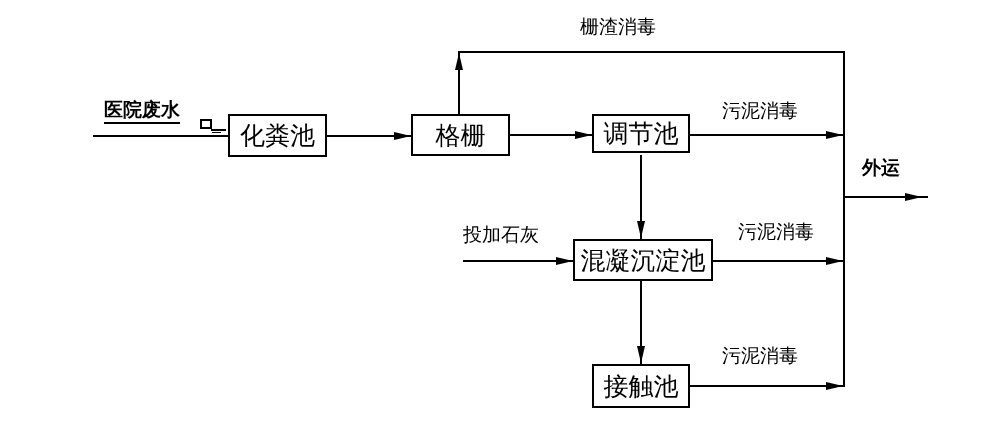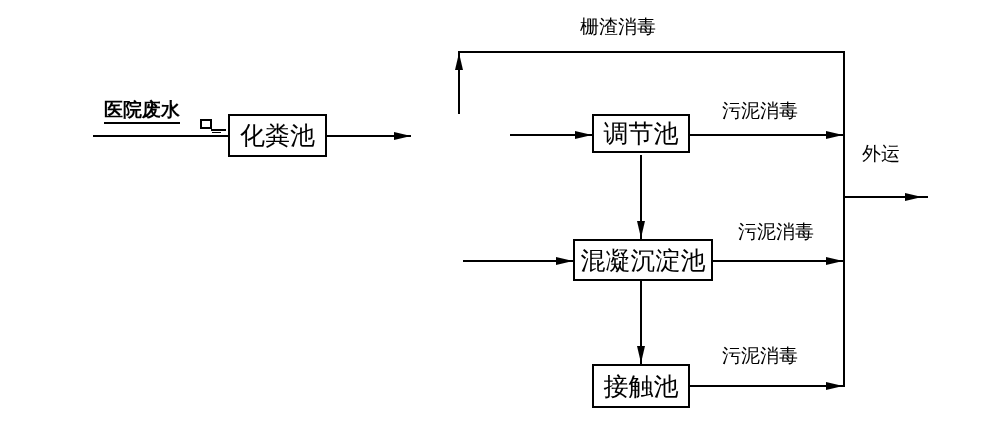--- a/index.html
+++ b/index.html
@@ -54,20 +54,23 @@
   <span class="lbl underlined" style="left:104px; top:100px;">医院废水</span>
   <div class="hl" style="left:93px; top:135px; width:135px;"></div>
 
   <div class="mini-rect" style="left:200px; top:119px; width:12px; height:10px;"></div>
   <div class="hl" style="left:211px; top:129px; width:15px; height:2px;"></div>
   <div class="hl" style="left:212px; top:132px; width:9px; height:1px;"></div>
 
   <div class="box" style="left:228px; top:114px; width:99px;  height:43px;">
     <span>化粪池</span>
   </div>
+  <div class="box" style="left:411px; top:114px; width:99px;  height:42px;">
+    <span>格栅</span>
+  </div>
   <div class="box" style="left:592px; top:114px; width:98px;  height:39px;">
     <span>调节池</span>
   </div>
   <div class="box" style="left:592px; top:364px; width:98px;  height:44px;">
     <span>接触池</span>
   </div>
   <div class="box" style="left:573px; top:239px; width:140px; height:42px;">
     <span>混凝沉淀池</span>
   </div>
 
@@ -84,31 +87,32 @@
 
   <div class="vl" style="left:843px; top:51px; height:336px;"></div>
 
   <div class="hl" style="left:690px; top:134px; width:153px;"></div>
   <div class="ar-r" style="left:826px; top:131px;"></div>
   <span class="lbl" style="left:722px; top:101px;">污泥消毒</span>
 
   <div class="vl" style="left:640px; top:155px; height:84px;"></div>
   <div class="ar-d" style="left:637px; top:221px;"></div>
 
+  <span class="lbl" style="left:463px; top:225px;">投加石灰</span>
   <div class="hl" style="left:463px; top:260px; width:110px;"></div>
   <div class="ar-r" style="left:556px; top:257px;"></div>
 
   <div class="hl" style="left:713px; top:260px; width:130px;"></div>
   <div class="ar-r" style="left:826px; top:257px;"></div>
   <span class="lbl" style="left:738px; top:222px;">污泥消毒</span>
 
   <div class="vl" style="left:640px; top:281px; height:83px;"></div>
   <div class="ar-d" style="left:637px; top:346px;"></div>
 
   <div class="hl" style="left:690px; top:385px; width:153px;"></div>
   <div class="ar-r" style="left:826px; top:382px;"></div>
   <span class="lbl" style="left:722px; top:346px;">污泥消毒</span>
 
-  <span class="lbl" style="left:862px; top:144px;">外运</span>
+  <span class="lbl" style="left:862px; top:158px;font-weight:bold;">外运</span>
   <div class="hl" style="left:843px; top:196px; width:85px;"></div>
   <div class="ar-r" style="left:905px; top:193px;"></div>
 
 </div>
 
 </body></html>

